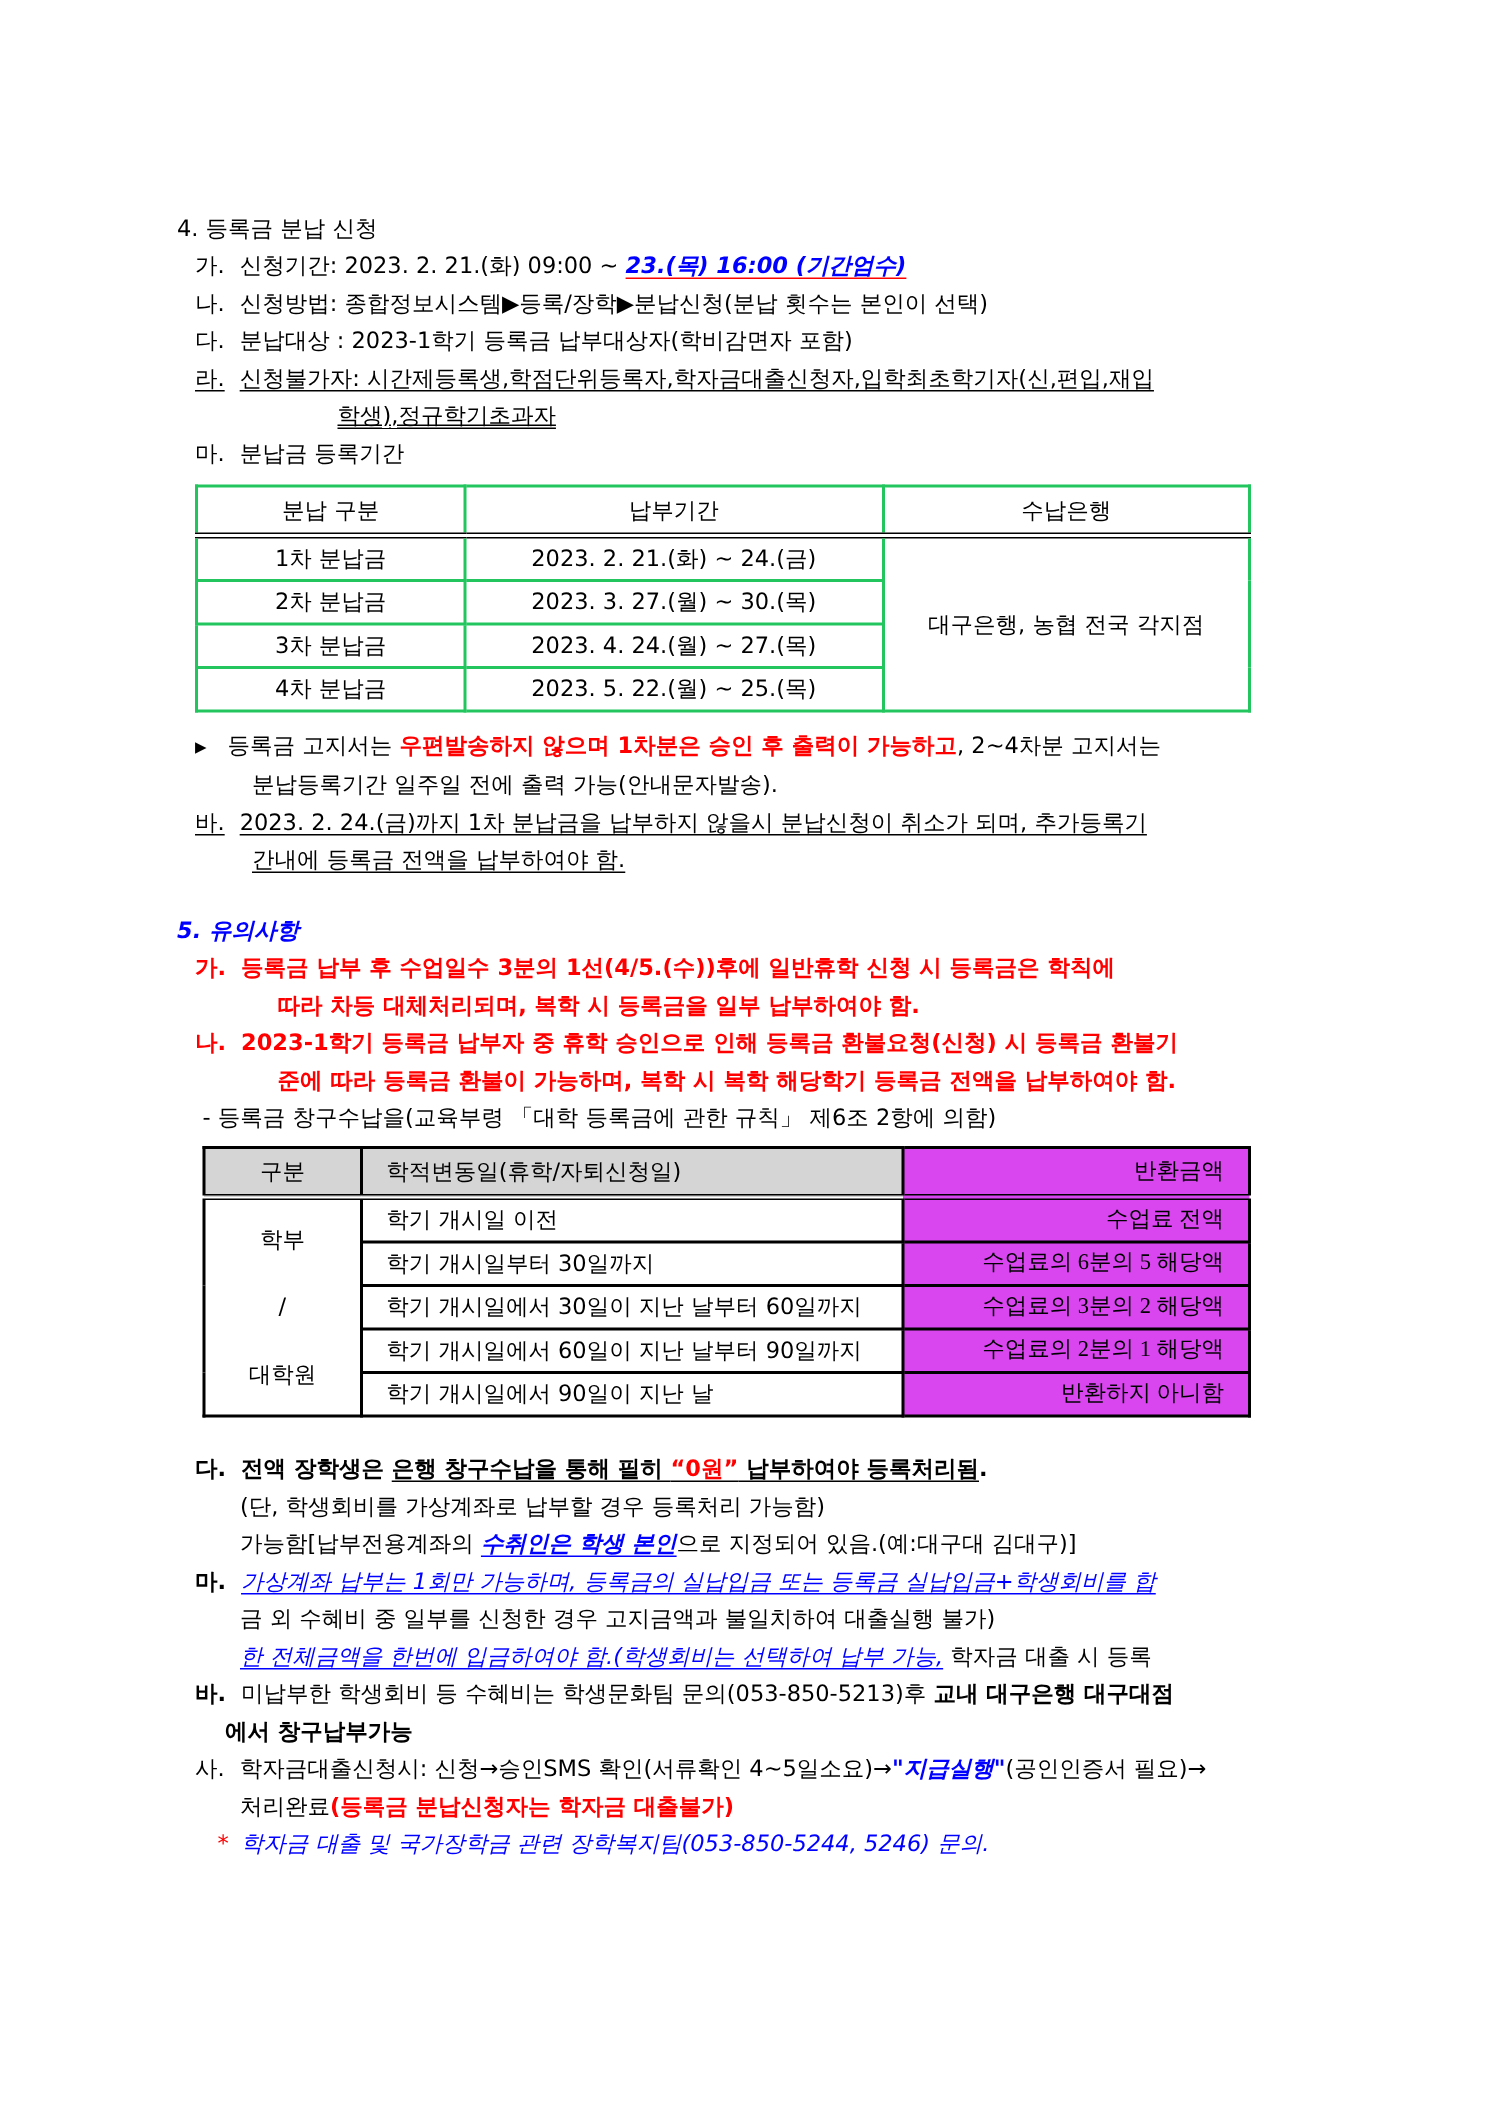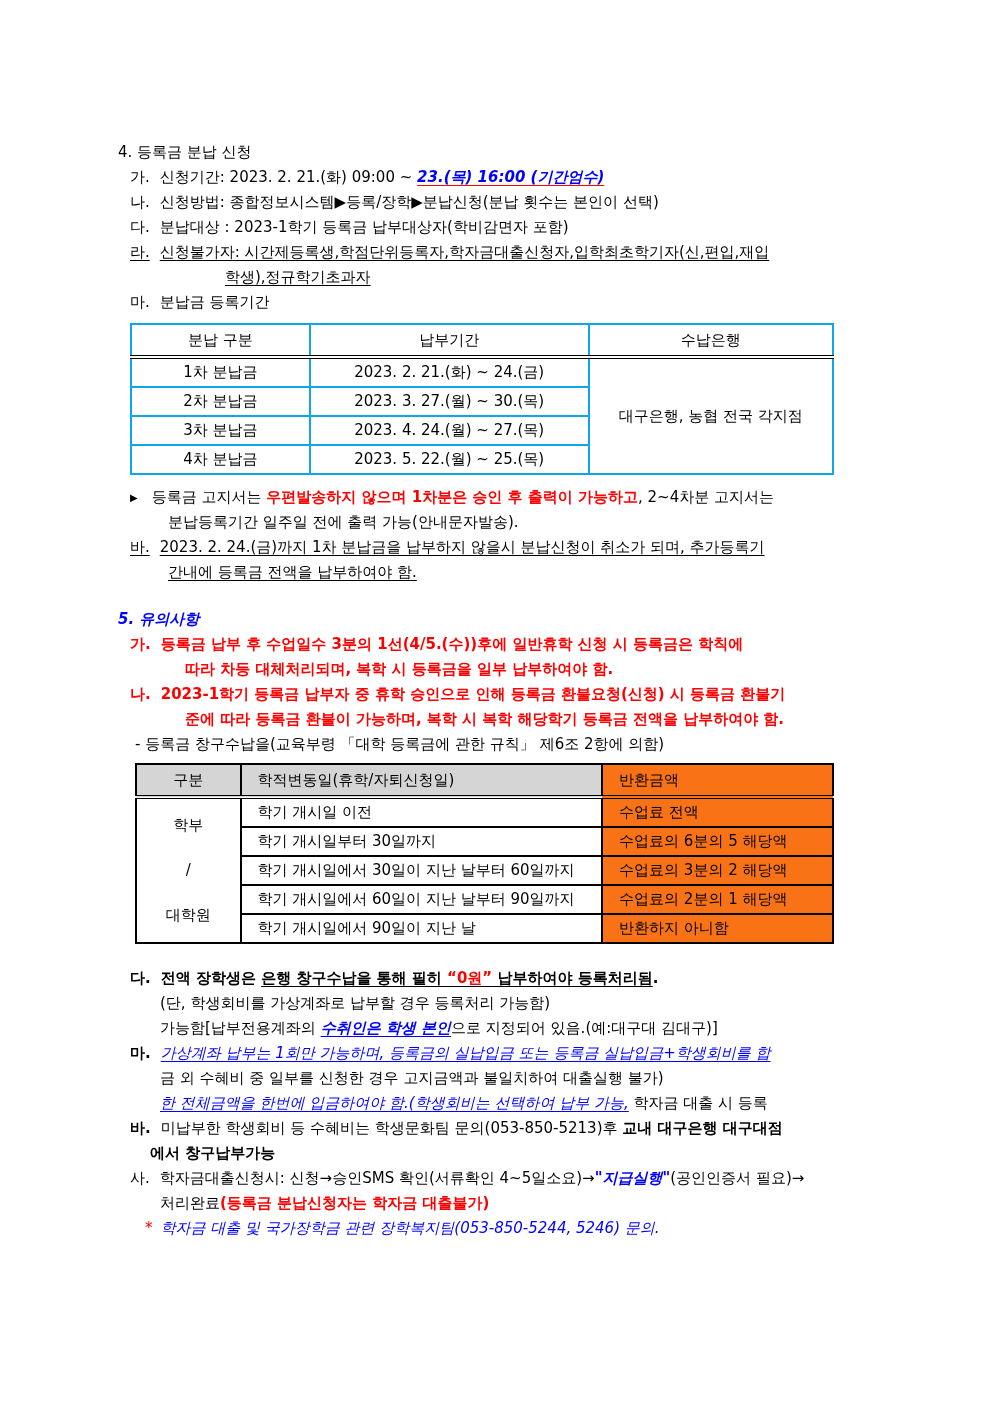--- a/index.html
+++ b/index.html
@@ -16,39 +16,39 @@
   .line{white-space:nowrap;}
   .lbl{margin-right:10px;}
   .bold{font-weight:bold;}
   .red{color:#ff0000;}
   .blue{color:#0000ff;font-style:italic;}
   .u{text-decoration:underline;text-underline-offset:3px;text-decoration-thickness:1px;}
   .ured{text-decoration-color:#ff0000;}
   
   .i1{padding-left:12px;}   
   .i3{padding-left:50px;}   
-  .i4{padding-left:107px;}  
+  .i4{padding-left:107px;text-decoration:underline;}  
   .i5{padding-left:67px;}   
   .i6{padding-left:17px;}   
   .i7{padding-left:27px;}   
   .i9{padding-left:32px;}   
   .i10{padding-left:42px;}  
   .blt{font-size:10px;margin-right:14px;vertical-align:1px;}
   .star{margin-right:8px;}
 
   table{border-collapse:collapse;table-layout:fixed;}
   .tbl1{margin:8px 0 10px 12px;}
-  .tbl1 th,.tbl1 td{border:2px solid #0ea5e9;text-align:center;font-weight:normal;height:27px;padding:0 4px;}
+  .tbl1 th,.tbl1 td{border:2px solid #22c55e;text-align:center;font-weight:normal;height:27px;padding:0 4px;}
   .tbl1 thead th{border-bottom:4px double #000;height:30px;}
   .tbl1 .c1{width:180px;} .tbl1 .c2{width:285px;} .tbl1 .c3{width:250px;}
 
   .tbl2{margin:6px 0 10px 17px;}
   .tbl2 th,.tbl2 td{border:2px solid #000;font-weight:normal;height:27px;padding:0 16px;}
   .tbl2 thead th{background:#d5d5d5;text-align:center;border-bottom:4px double #000;height:30px;}
-  .tbl2 .c1{width:80px;text-align:center;} .tbl2 .c2{width:380px;text-align:left;} .tbl2 .c3{width:228px;text-align:left;background:#f97316;}
+  .tbl2 .c1{width:80px;text-align:center;} .tbl2 .c2{width:380px;text-align:left;} .tbl2 .c3{width:228px;text-align:right;background:#d946ef;font-family:Liberation Serif, serif;}
   .tbl2 td.grp{background:#fff;text-align:center;vertical-align:middle;padding:0;}
   .grp-inner{display:flex;flex-direction:column;justify-content:space-around;height:135px;}
   .mt-sec5{margin-top:22px;}
   .mt-da{margin-top:22px;}
 </style>
 </head>
 <body>
 
 <div class="doc">
 

